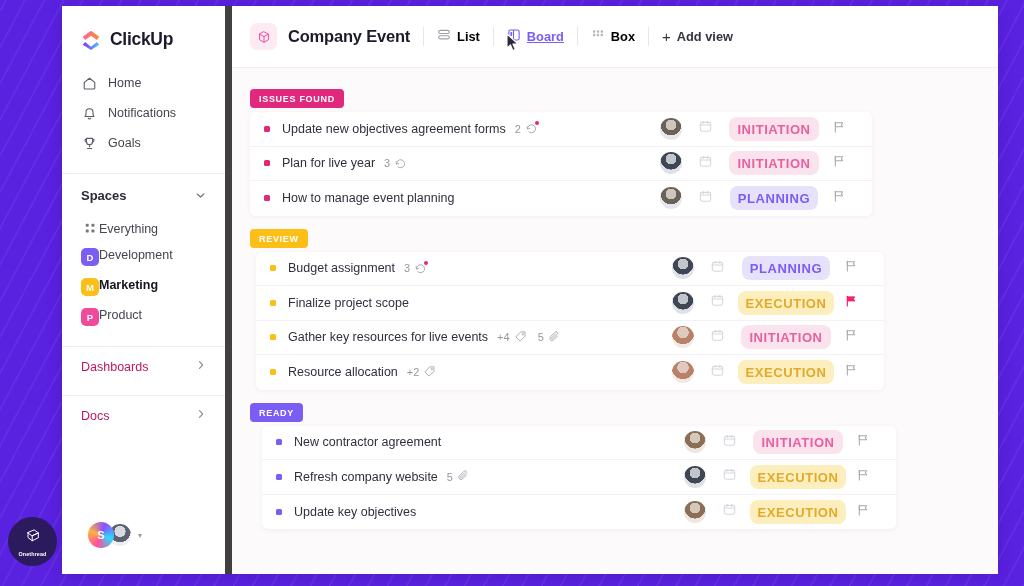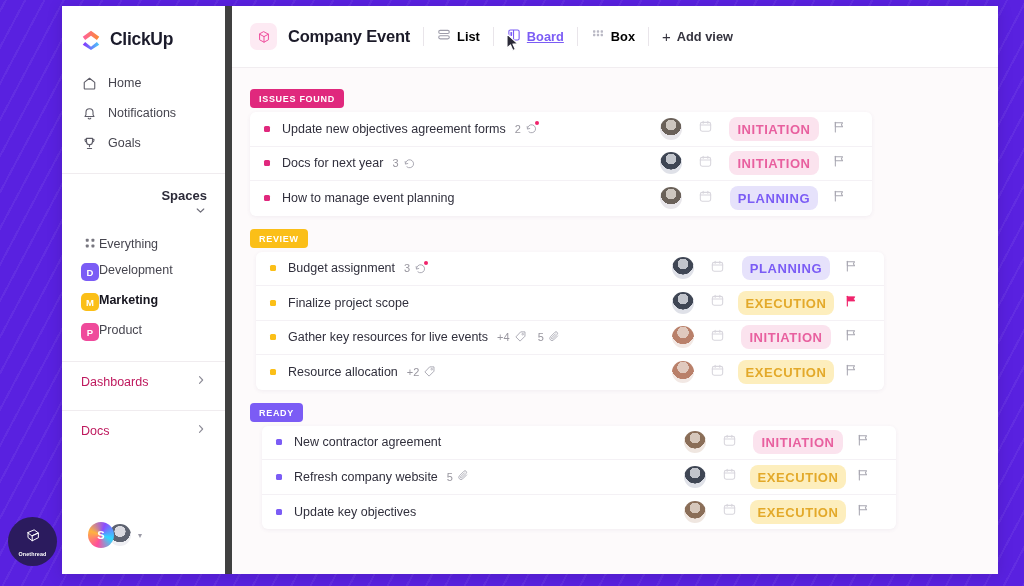--- a/index.html
+++ b/index.html
@@ -64,23 +64,22 @@
     padding: 7px 10px 7px 19px;
     font-size: 12.5px;
     color: #46454f;
     cursor: pointer;
   }
   .nav-item .ico { width: 16px; height: 16px; flex: 0 0 16px; display:flex; align-items:center; justify-content:center;}
 
   .sb-divider { height: 1px; background: #f0ecef; margin: 9px 0 0 0; }
 
   .spaces-head {
-    display: flex; align-items: flex-end; justify-content: space-between;
+    display: flex; align-items: flex-start; justify-content: space-between;
     padding: 14px 18px 10px 19px;
-    flex-direction: column;
   }
   .spaces-title { font-size: 13px; font-weight: bold; color: #2b2a38; }
 
   .space-item {
     display: flex; align-items: flex-start; 
     padding: 6px 10px 6px 19px;
     font-size: 12.5px;
     color: #46454f;
     cursor: pointer;
   }
@@ -469,21 +468,21 @@
                 </span>
                 <span class="flag-col">
                   <span><svg viewBox="0 0 18 18" width="14" height="14">
                       <path d="M4.3 2.9v12.4" fill="none" stroke="#a9a8b2" stroke-width="1.35" stroke-linecap="round"></path>
                       <path d="M4.3 3.6h9.3l-1.5 2.6 1.5 2.6H4.3Z" fill="none" stroke="#a9a8b2" stroke-width="1.3" stroke-linejoin="round"></path>
                     </svg></span>
                 </span>
               </div>
               <div class="task-row">
                 <span class="row-dot" style="background:#e0287d"></span>
-                <span class="task-name">Docs for next year</span>
+                <span class="task-name">Plan for live year</span>
                 <span class="meta">
                   <span>3</span>
                   <span style="position:relative;display:inline-flex">
                     <svg viewBox="0 0 18 18" width="13" height="13">
                       <path d="M3.4 9.4a5.6 5.6 0 1 1 2 4.3" fill="none" stroke="#a9a8b2" stroke-width="1.35" stroke-linecap="round"></path>
                       <path d="M3 6.3 L3.4 9.8 L6.6 9" fill="none" stroke="#a9a8b2" stroke-width="1.35" stroke-linecap="round" stroke-linejoin="round"></path>
                     </svg>
                   </span>
                 </span>
                 <span class="spacer"></span>

